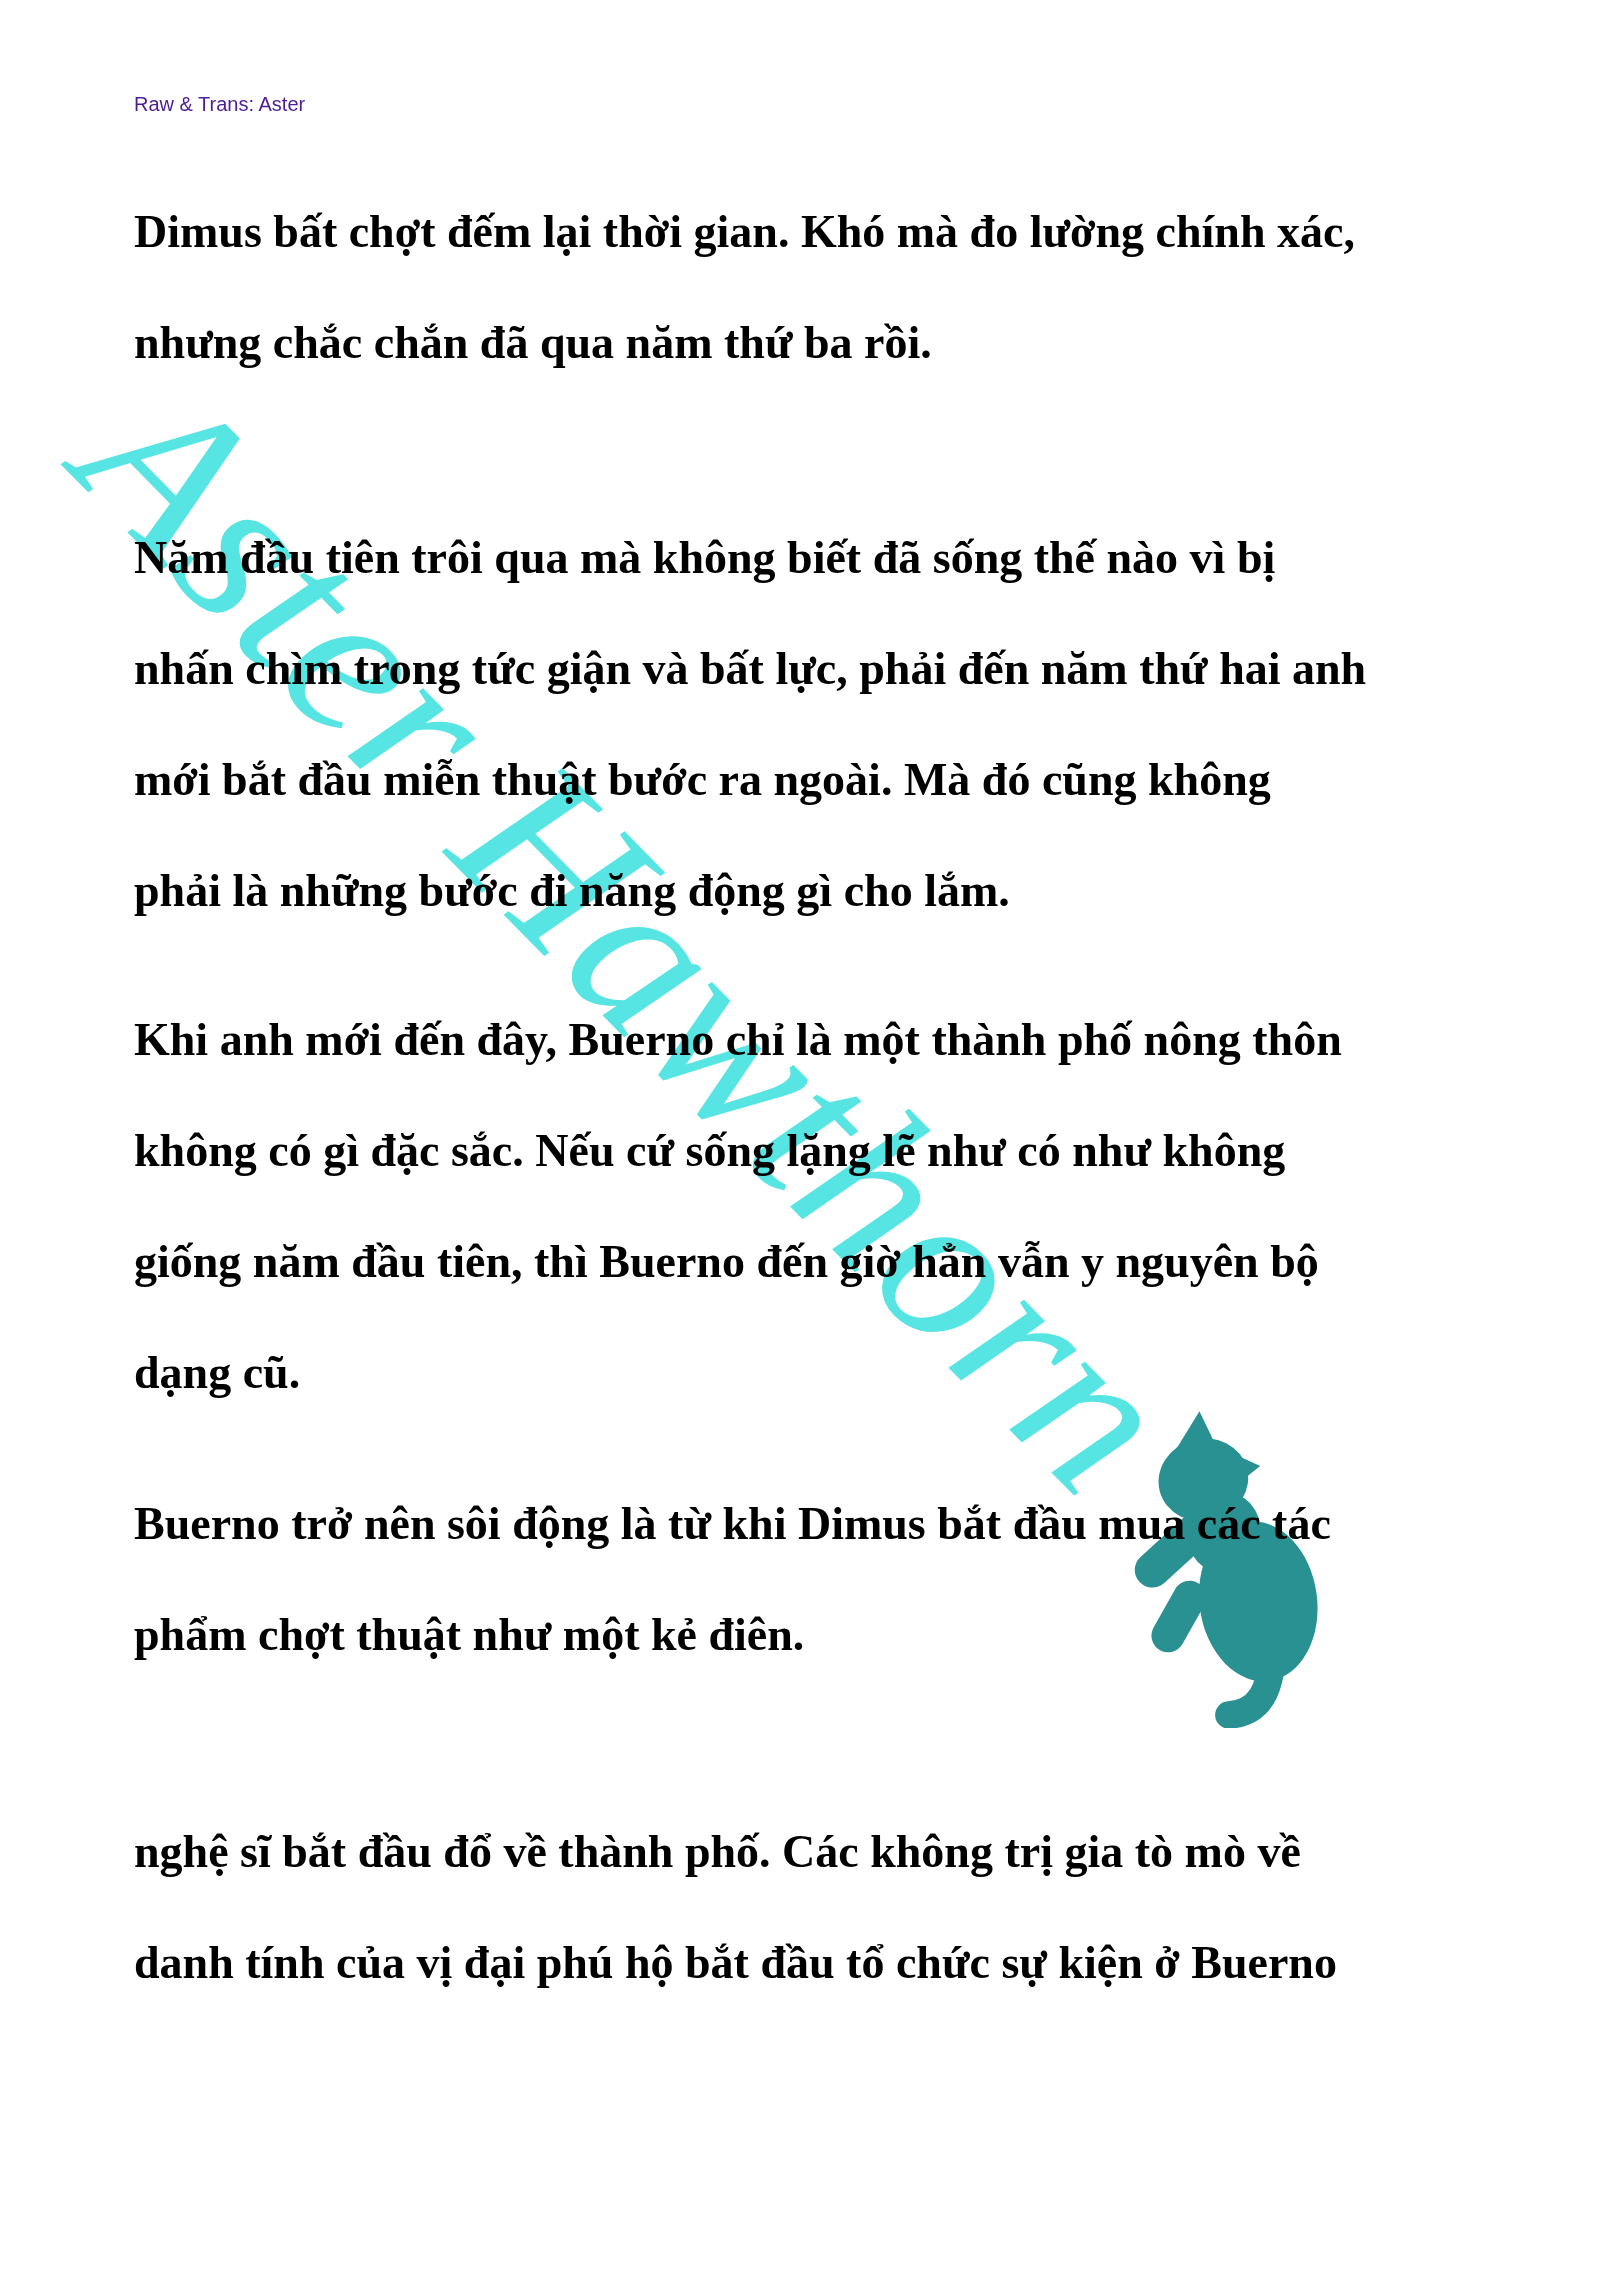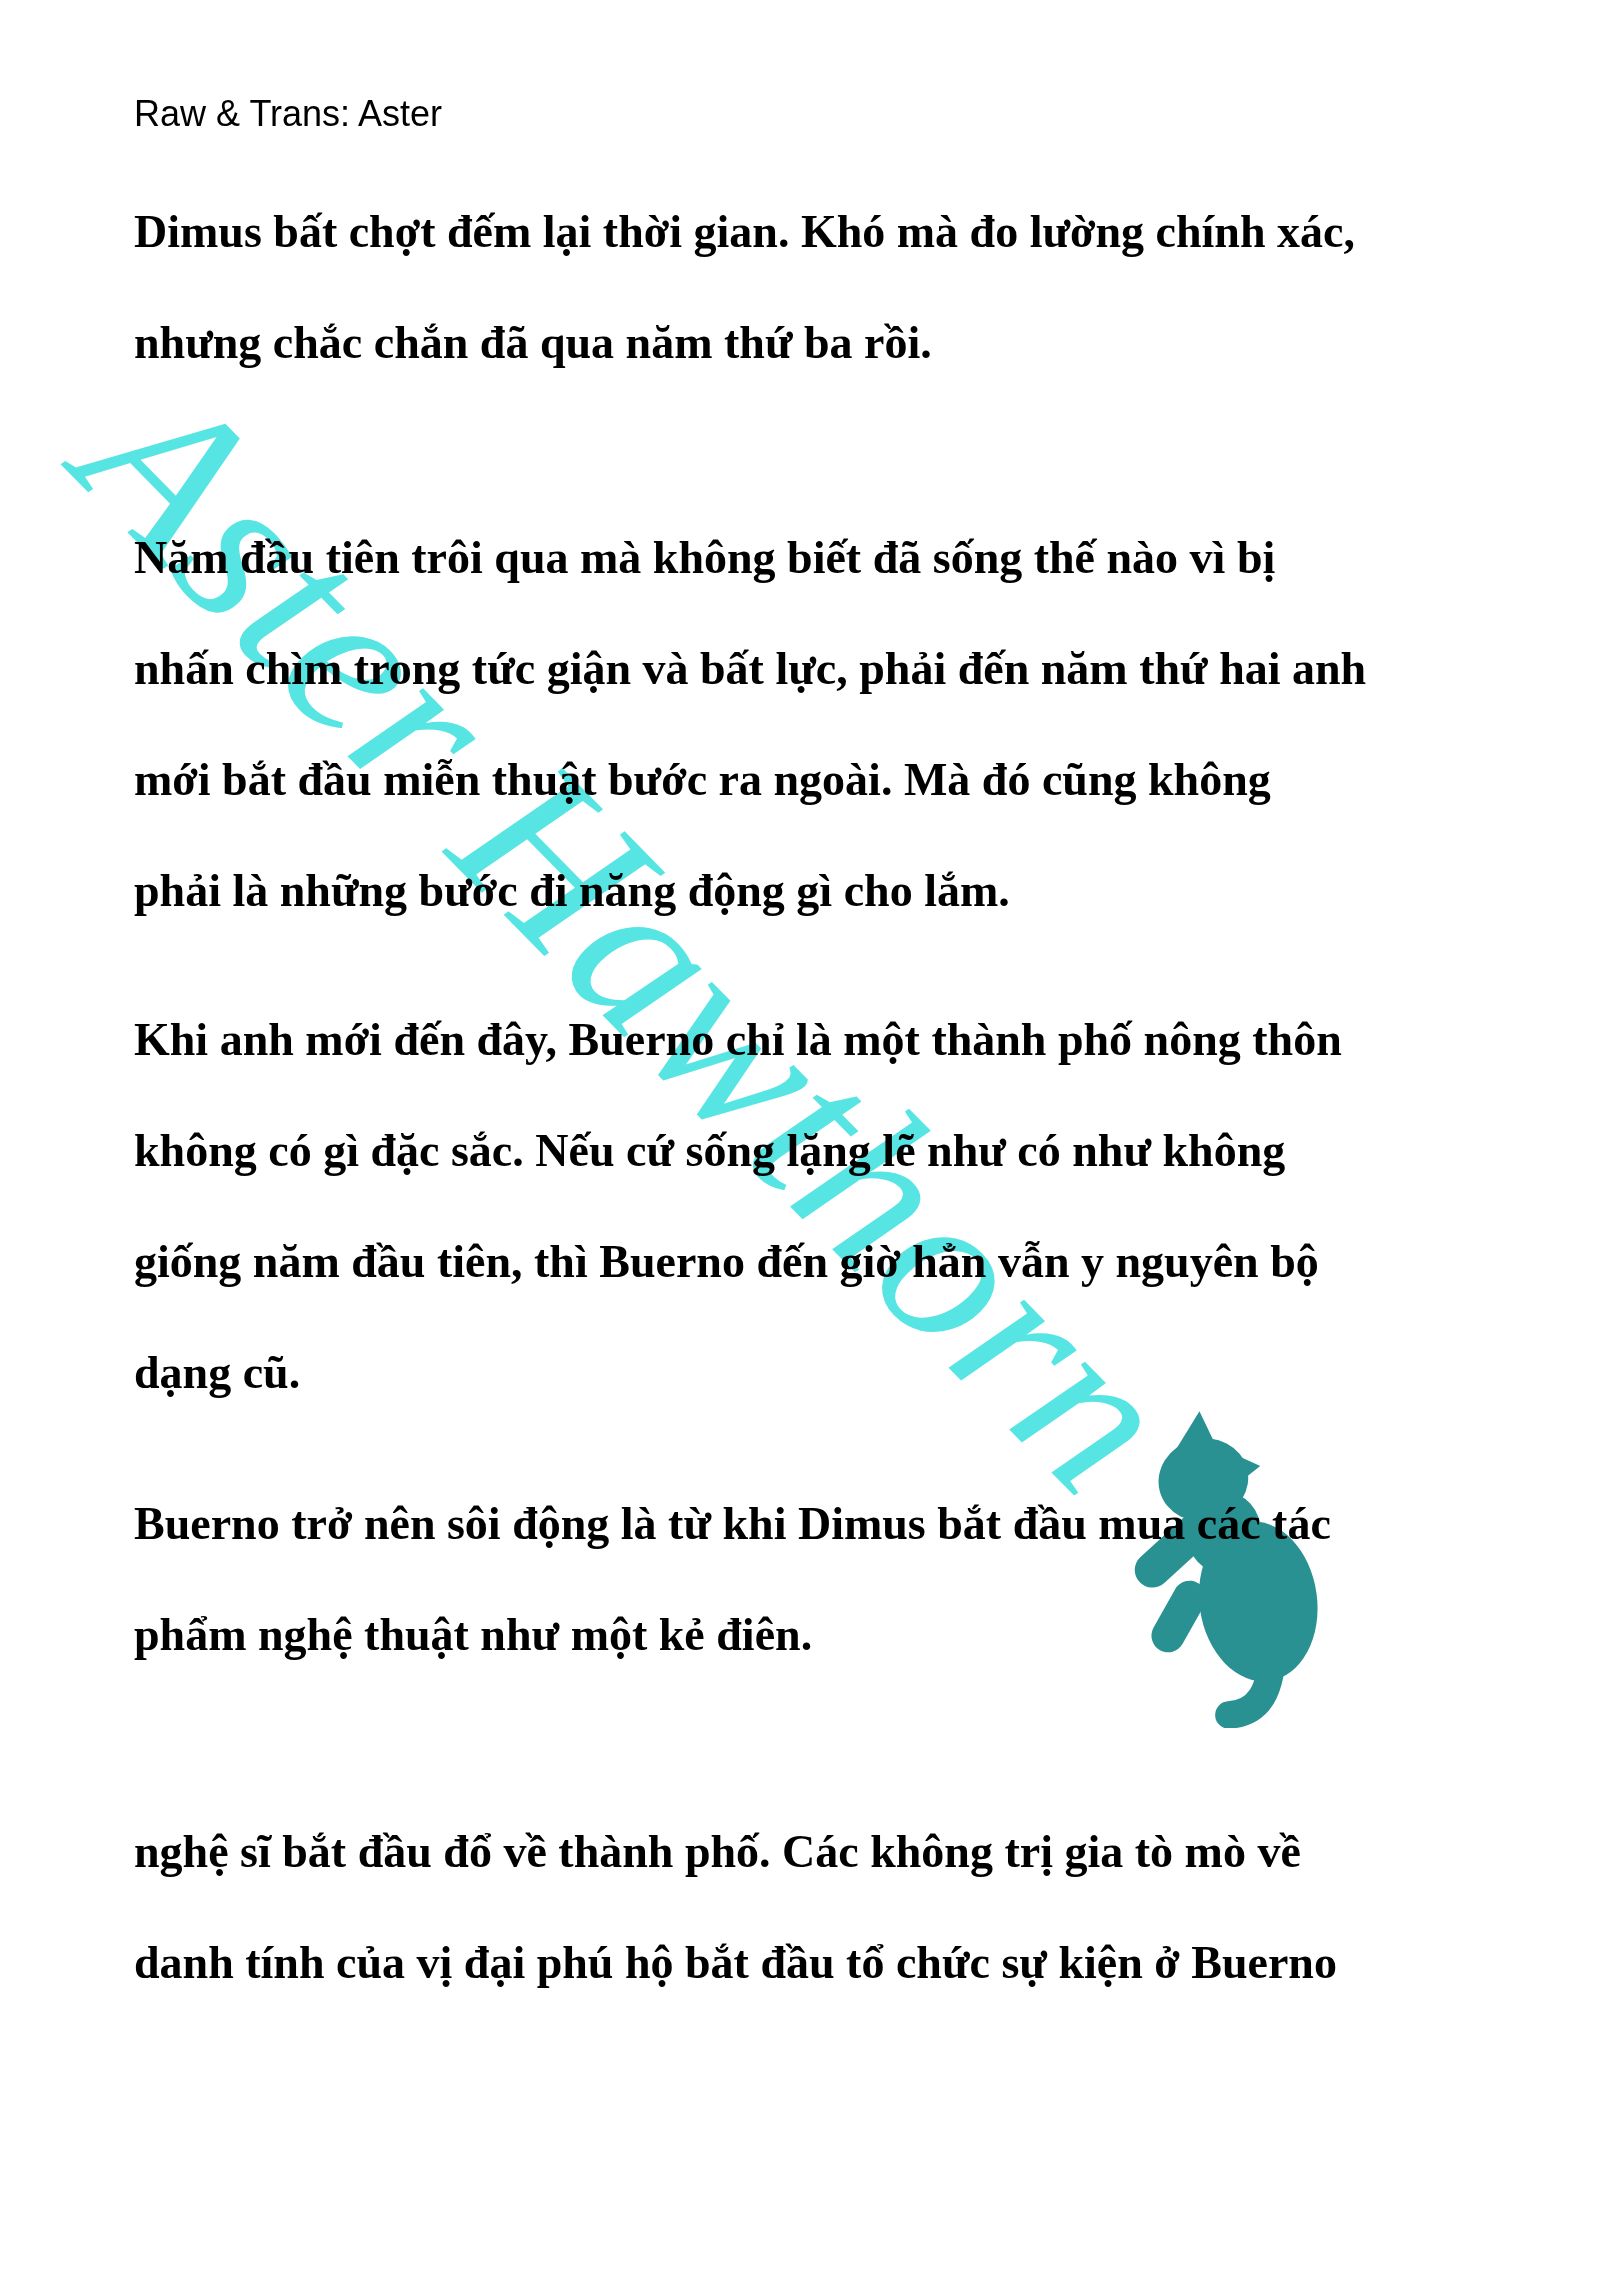--- a/index.html
+++ b/index.html
@@ -11,23 +11,23 @@
     background: #ffffff;
     overflow: hidden;
     font-family: "Liberation Serif", "DejaVu Serif", serif;
     color: #000000;
   }
   .doc-header {
     position: absolute;
     left: 134px;
     top: 92px;
     font-family: "Liberation Sans", "DejaVu Sans", sans-serif;
-    font-size: 36px;
+    font-size: 20px;
     line-height: 1.2;
-    color: #000000;
+    color: #4c1d95;
     white-space: nowrap;
   }
   .watermark {
     position: absolute;
     left: 201px;
     top: 343px;
     transform: rotate(45.5deg);
     transform-origin: 0 0;
     font-family: "Liberation Serif", "DejaVu Serif", serif;
     font-style: italic;
@@ -98,21 +98,21 @@
         <div class="text-line">phải là những bước đi năng động gì cho lắm.</div>
       </section>
     <section class="para" style="top:984px">
         <div class="text-line">Khi anh mới đến đây, Buerno chỉ là một thành phố nông thôn</div>
         <div class="text-line">không có gì đặc sắc. Nếu cứ sống lặng lẽ như có như không</div>
         <div class="text-line">giống năm đầu tiên, thì Buerno đến giờ hẳn vẫn y nguyên bộ</div>
         <div class="text-line">dạng cũ.</div>
       </section>
     <section class="para" style="top:1468px">
         <div class="text-line">Buerno trở nên sôi động là từ khi Dimus bắt đầu mua các tác</div>
-        <div class="text-line">phẩm nghệ thuật như một kẻ điên.</div>
+        <div class="text-line">phẩm chợt thuật như một kẻ điên.</div>
       </section>
     <section class="para" style="top:1796px">
         <div class="text-line">nghệ sĩ bắt đầu đổ về thành phố. Các không trị gia tò mò về</div>
         <div class="text-line">danh tính của vị đại phú hộ bắt đầu tổ chức sự kiện ở Buerno</div>
       </section>
   </div>
 
 </div>
 
 

